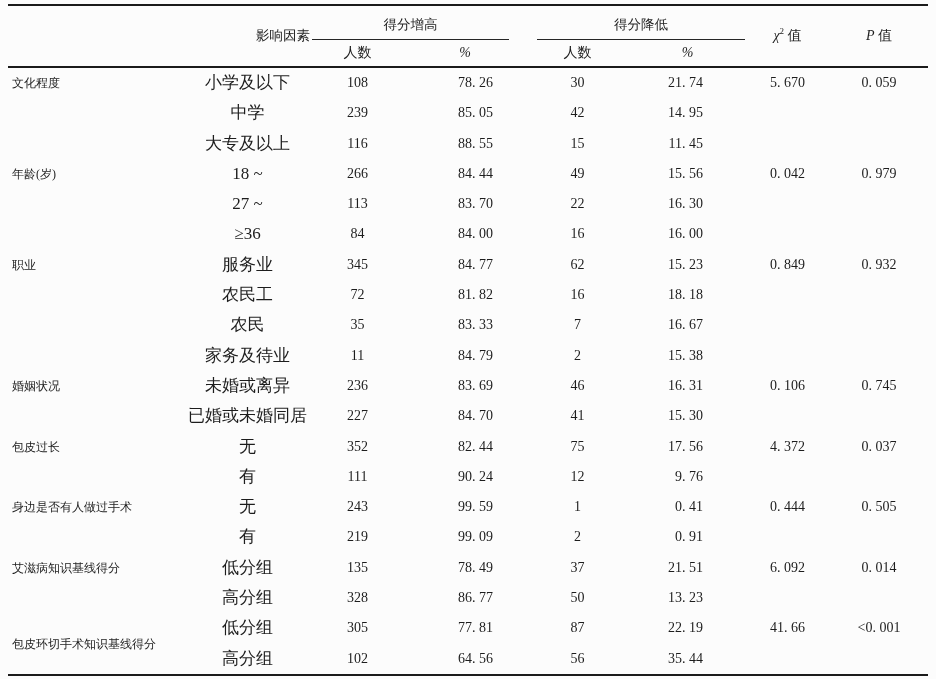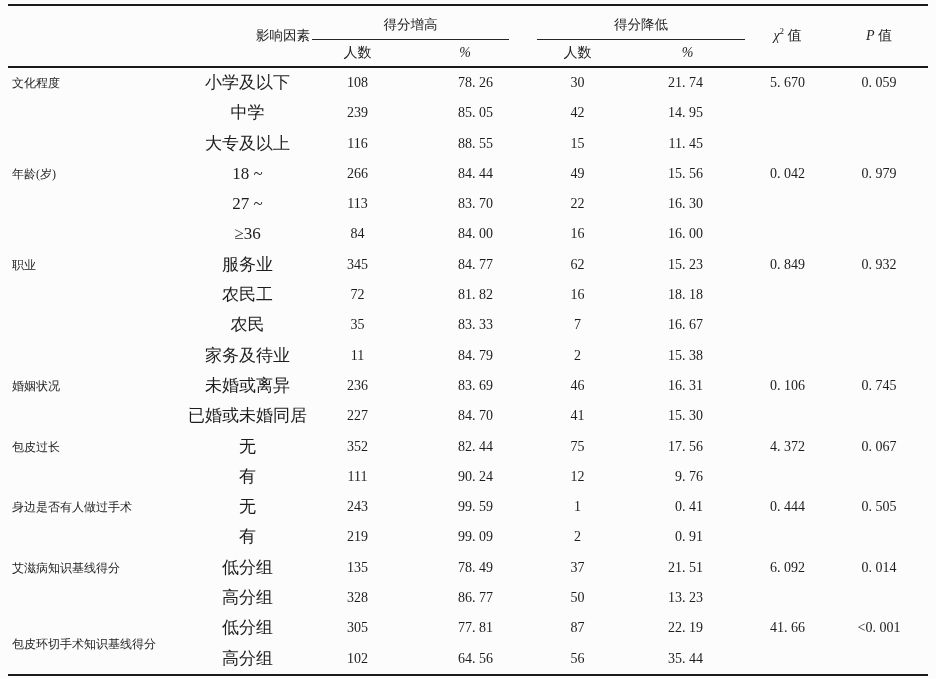--- a/index.html
+++ b/index.html
@@ -225,21 +225,21 @@
           <td class="c-p"></td>
         </tr>
         <tr>
           <td class="c-factor" rowspan="2">包皮过长</td>
           <td class="c-sub">无</td>
           <td class="c-n">352</td>
           <td class="c-pct1">82. 44</td>
           <td class="c-n">75</td>
           <td class="c-pct2">17. 56</td>
           <td class="c-chi">4. 372</td>
-          <td class="c-p">0. 067</td>
+          <td class="c-p">0. 037</td>
         </tr>
         <tr>
           <td class="c-sub">有</td>
           <td class="c-n">111</td>
           <td class="c-pct1">90. 24</td>
           <td class="c-n">12</td>
           <td class="c-pct2">9. 76</td>
           <td class="c-chi"></td>
           <td class="c-p"></td>
         </tr>

